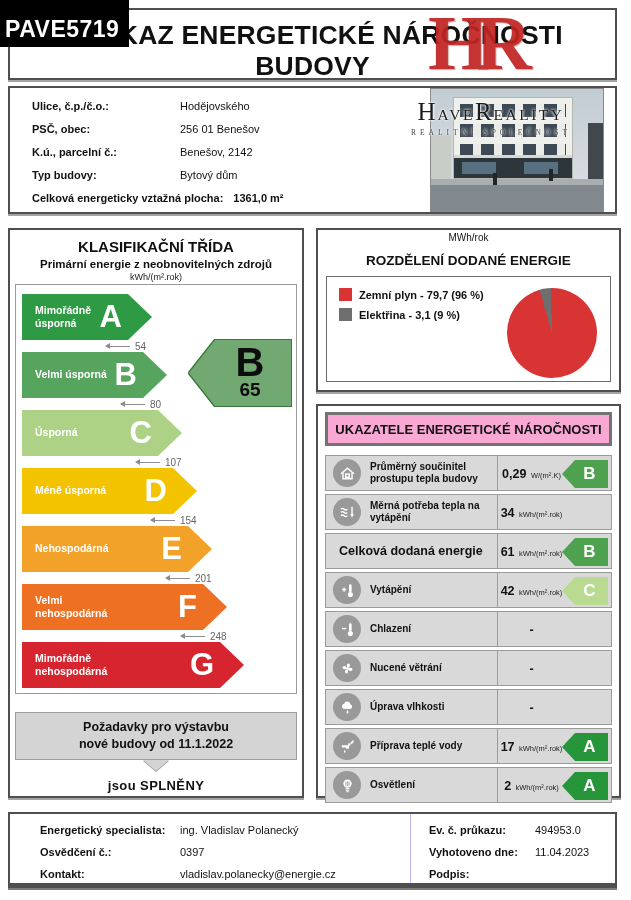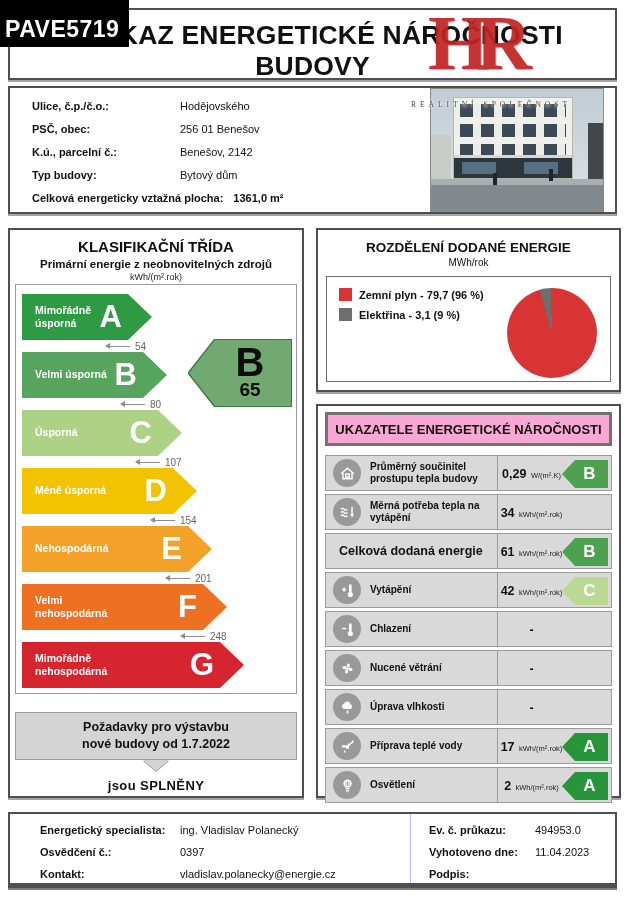--- a/index.html
+++ b/index.html
@@ -166,20 +166,21 @@
         <i style="left:70px"></i>
       </div>
     </div>
     <div class="road"></div>
     <div class="person" style="left:62px"></div>
     <div class="person" style="left:118px;bottom:30px"></div>
   </div>
 
   <div id="hr-logo">HR</div>
   <div id="brand">
+    <div><span class="big">H</span><span class="small">AVE</span><span class="big">R</span><span class="small">EALITY</span></div>
     <div id="brand-sub">REALITNÍ SPOLEČNOST</div>
   </div>
 
   <div class="box" id="class-box">
     <div id="class-title">KLASIFIKAČNÍ TŘÍDA</div>
     <div id="class-sub">Primární energie z neobnovitelných zdrojů</div>
     <div id="class-unit">kWh/(m².rok)</div>
 
     <div id="scale">
       <div class="band" style="width: 130px; background-color: rgb(46, 155, 68);">
@@ -244,29 +245,29 @@
       <div id="rating">
         <div id="rating-inner" style="background-color: rgb(114, 169, 114);">
           <div id="rating-letter">B</div>
           <div id="rating-value">65</div>
         </div>
       </div>
     </div>
 
     <div id="req-box">
       <div>Požadavky pro výstavbu</div>
-      <div>nové budovy od 1.7.2022</div>
+      <div>nové budovy od 11.1.2022</div>
     </div>
     <div id="req-notch"></div>
     <div id="req-result">jsou SPLNĚNY</div>
   </div>
 
   <div class="box" id="pie-box">
+    <div id="pie-unit">MWh/rok</div>
     <div id="pie-title">ROZDĚLENÍ DODANÉ ENERGIE</div>
-    <div id="pie-unit">MWh/rok</div>
     <div id="pie-inner">
       <div id="legend">
         <div class="legend-item">
           <span class="legend-swatch" style="background-color: rgb(217, 52, 52);"></span>
           <span>Zemní plyn - 79,7 (96 %)</span>
         </div>
         <div class="legend-item">
           <span class="legend-swatch" style="background-color: rgb(110, 110, 110);"></span>
           <span>Elektřina - 3,1 (9 %)</span>
         </div>

